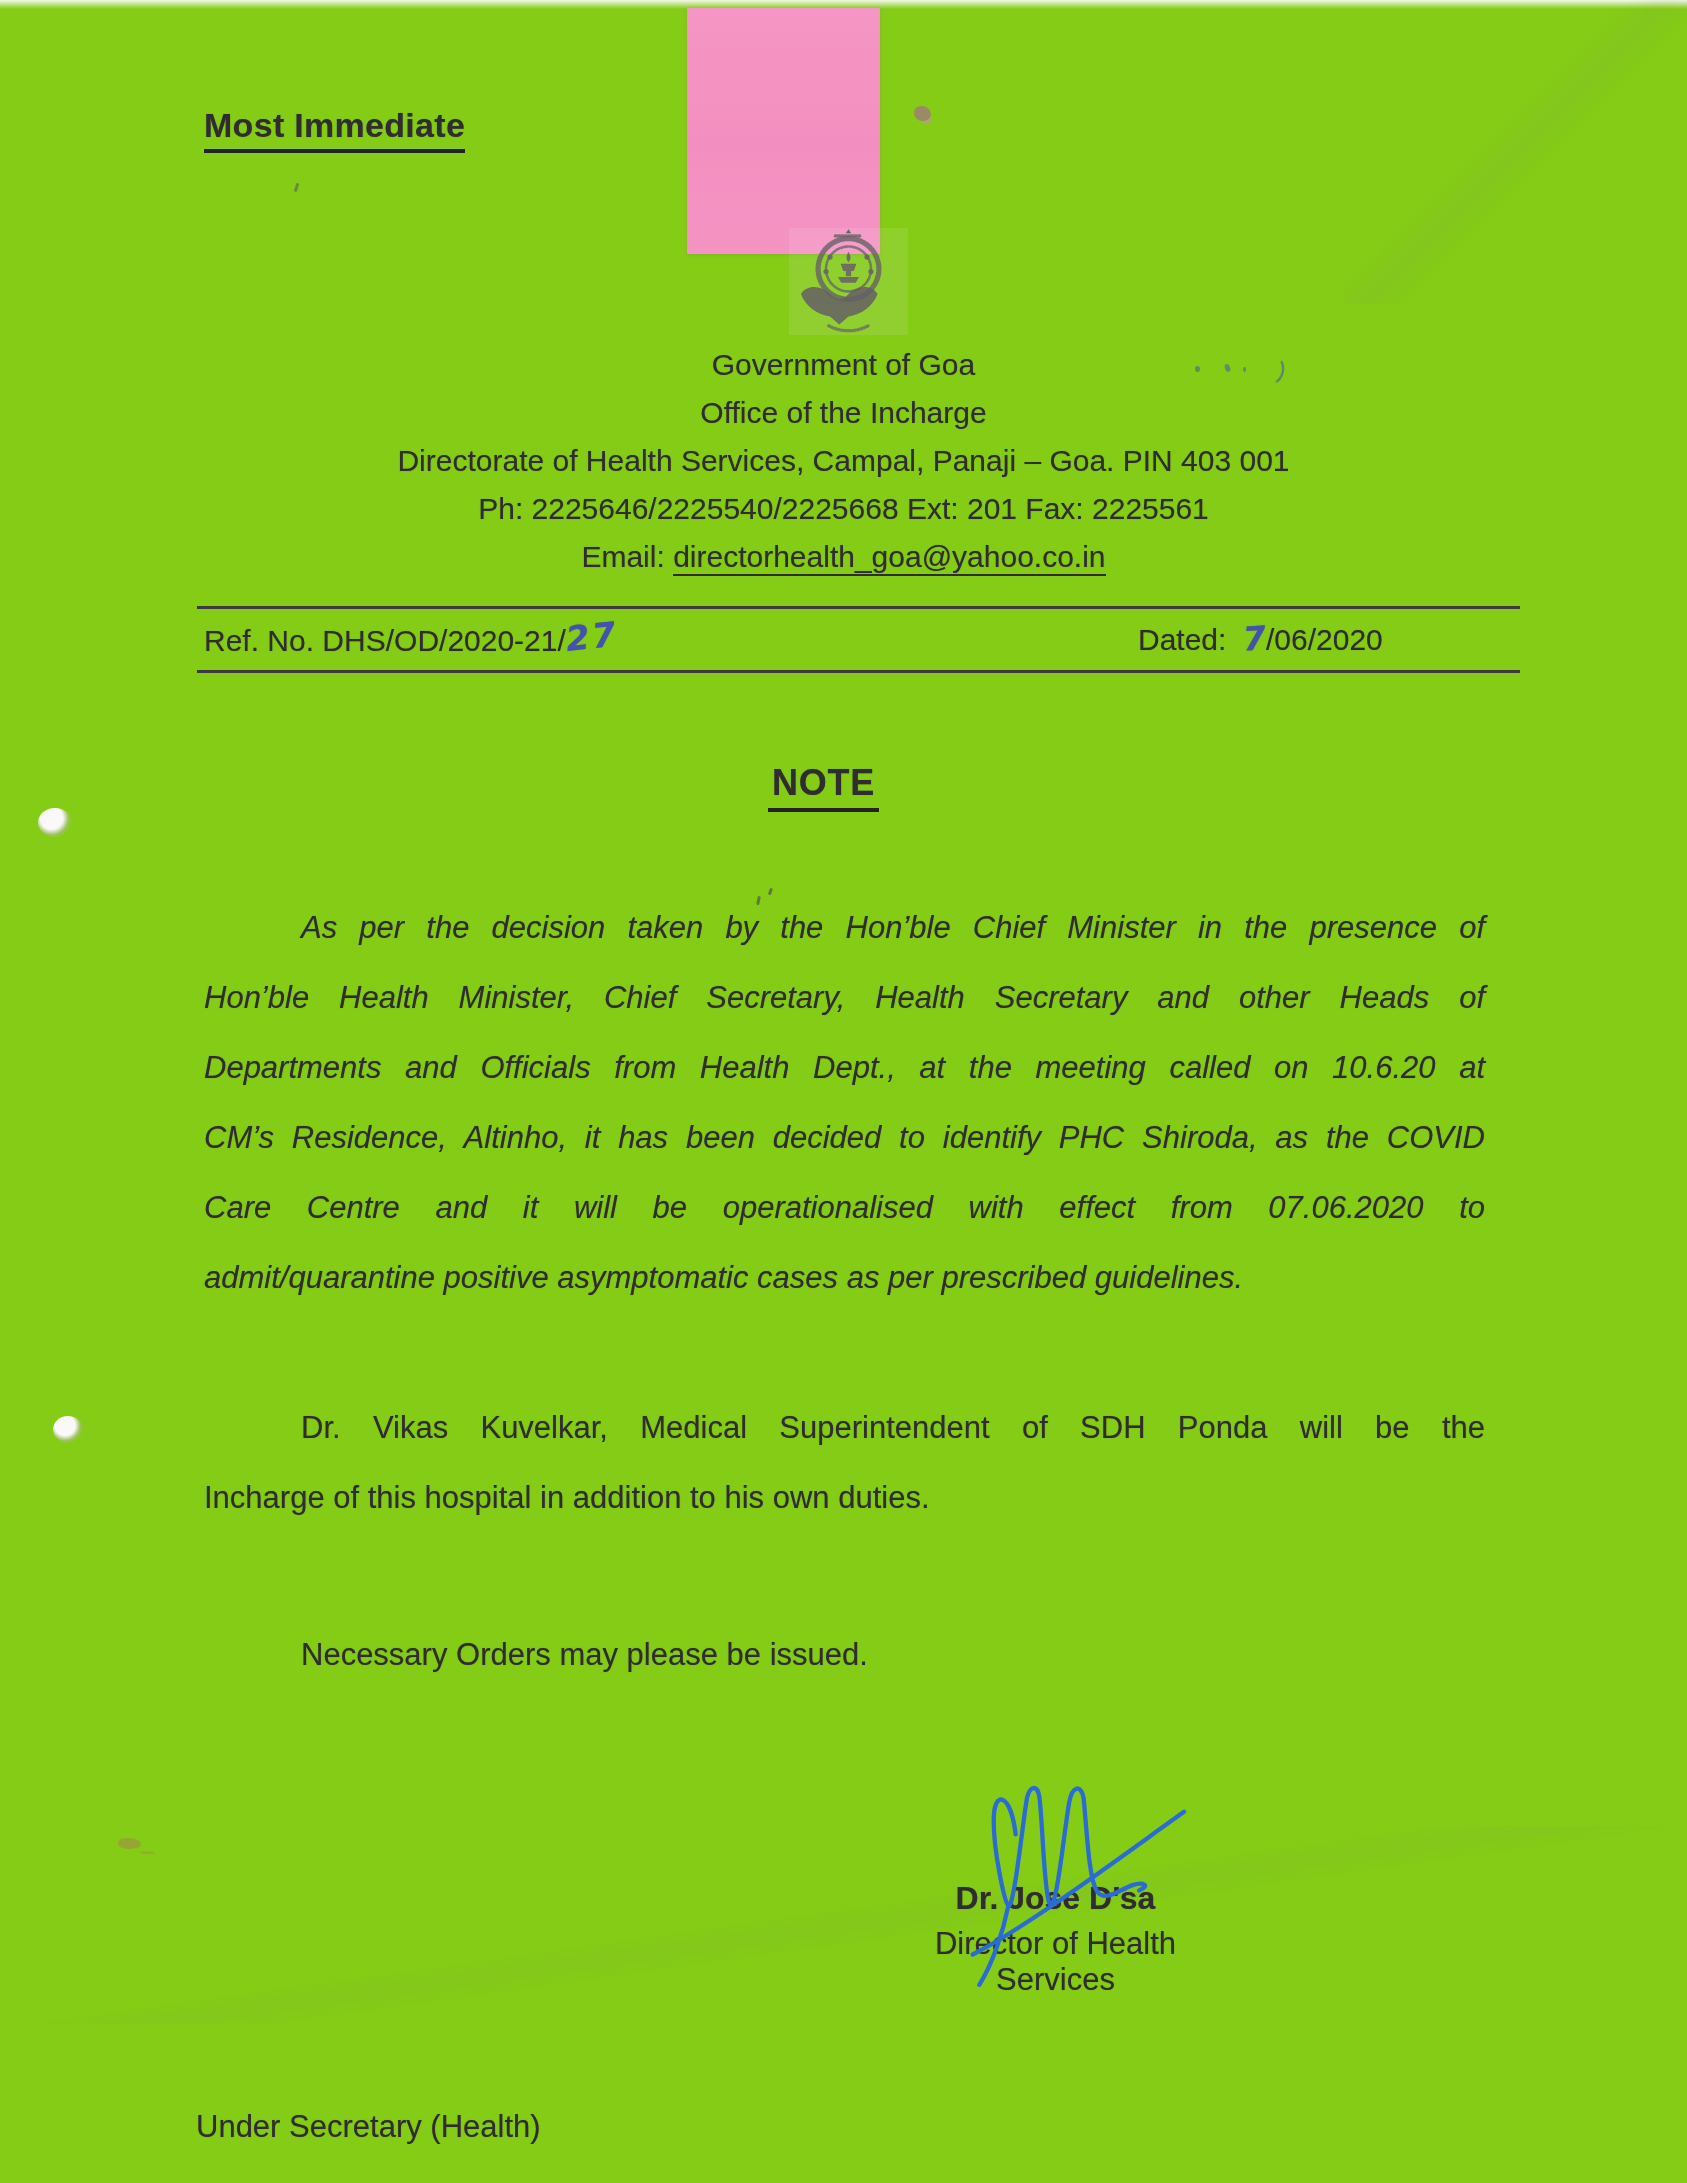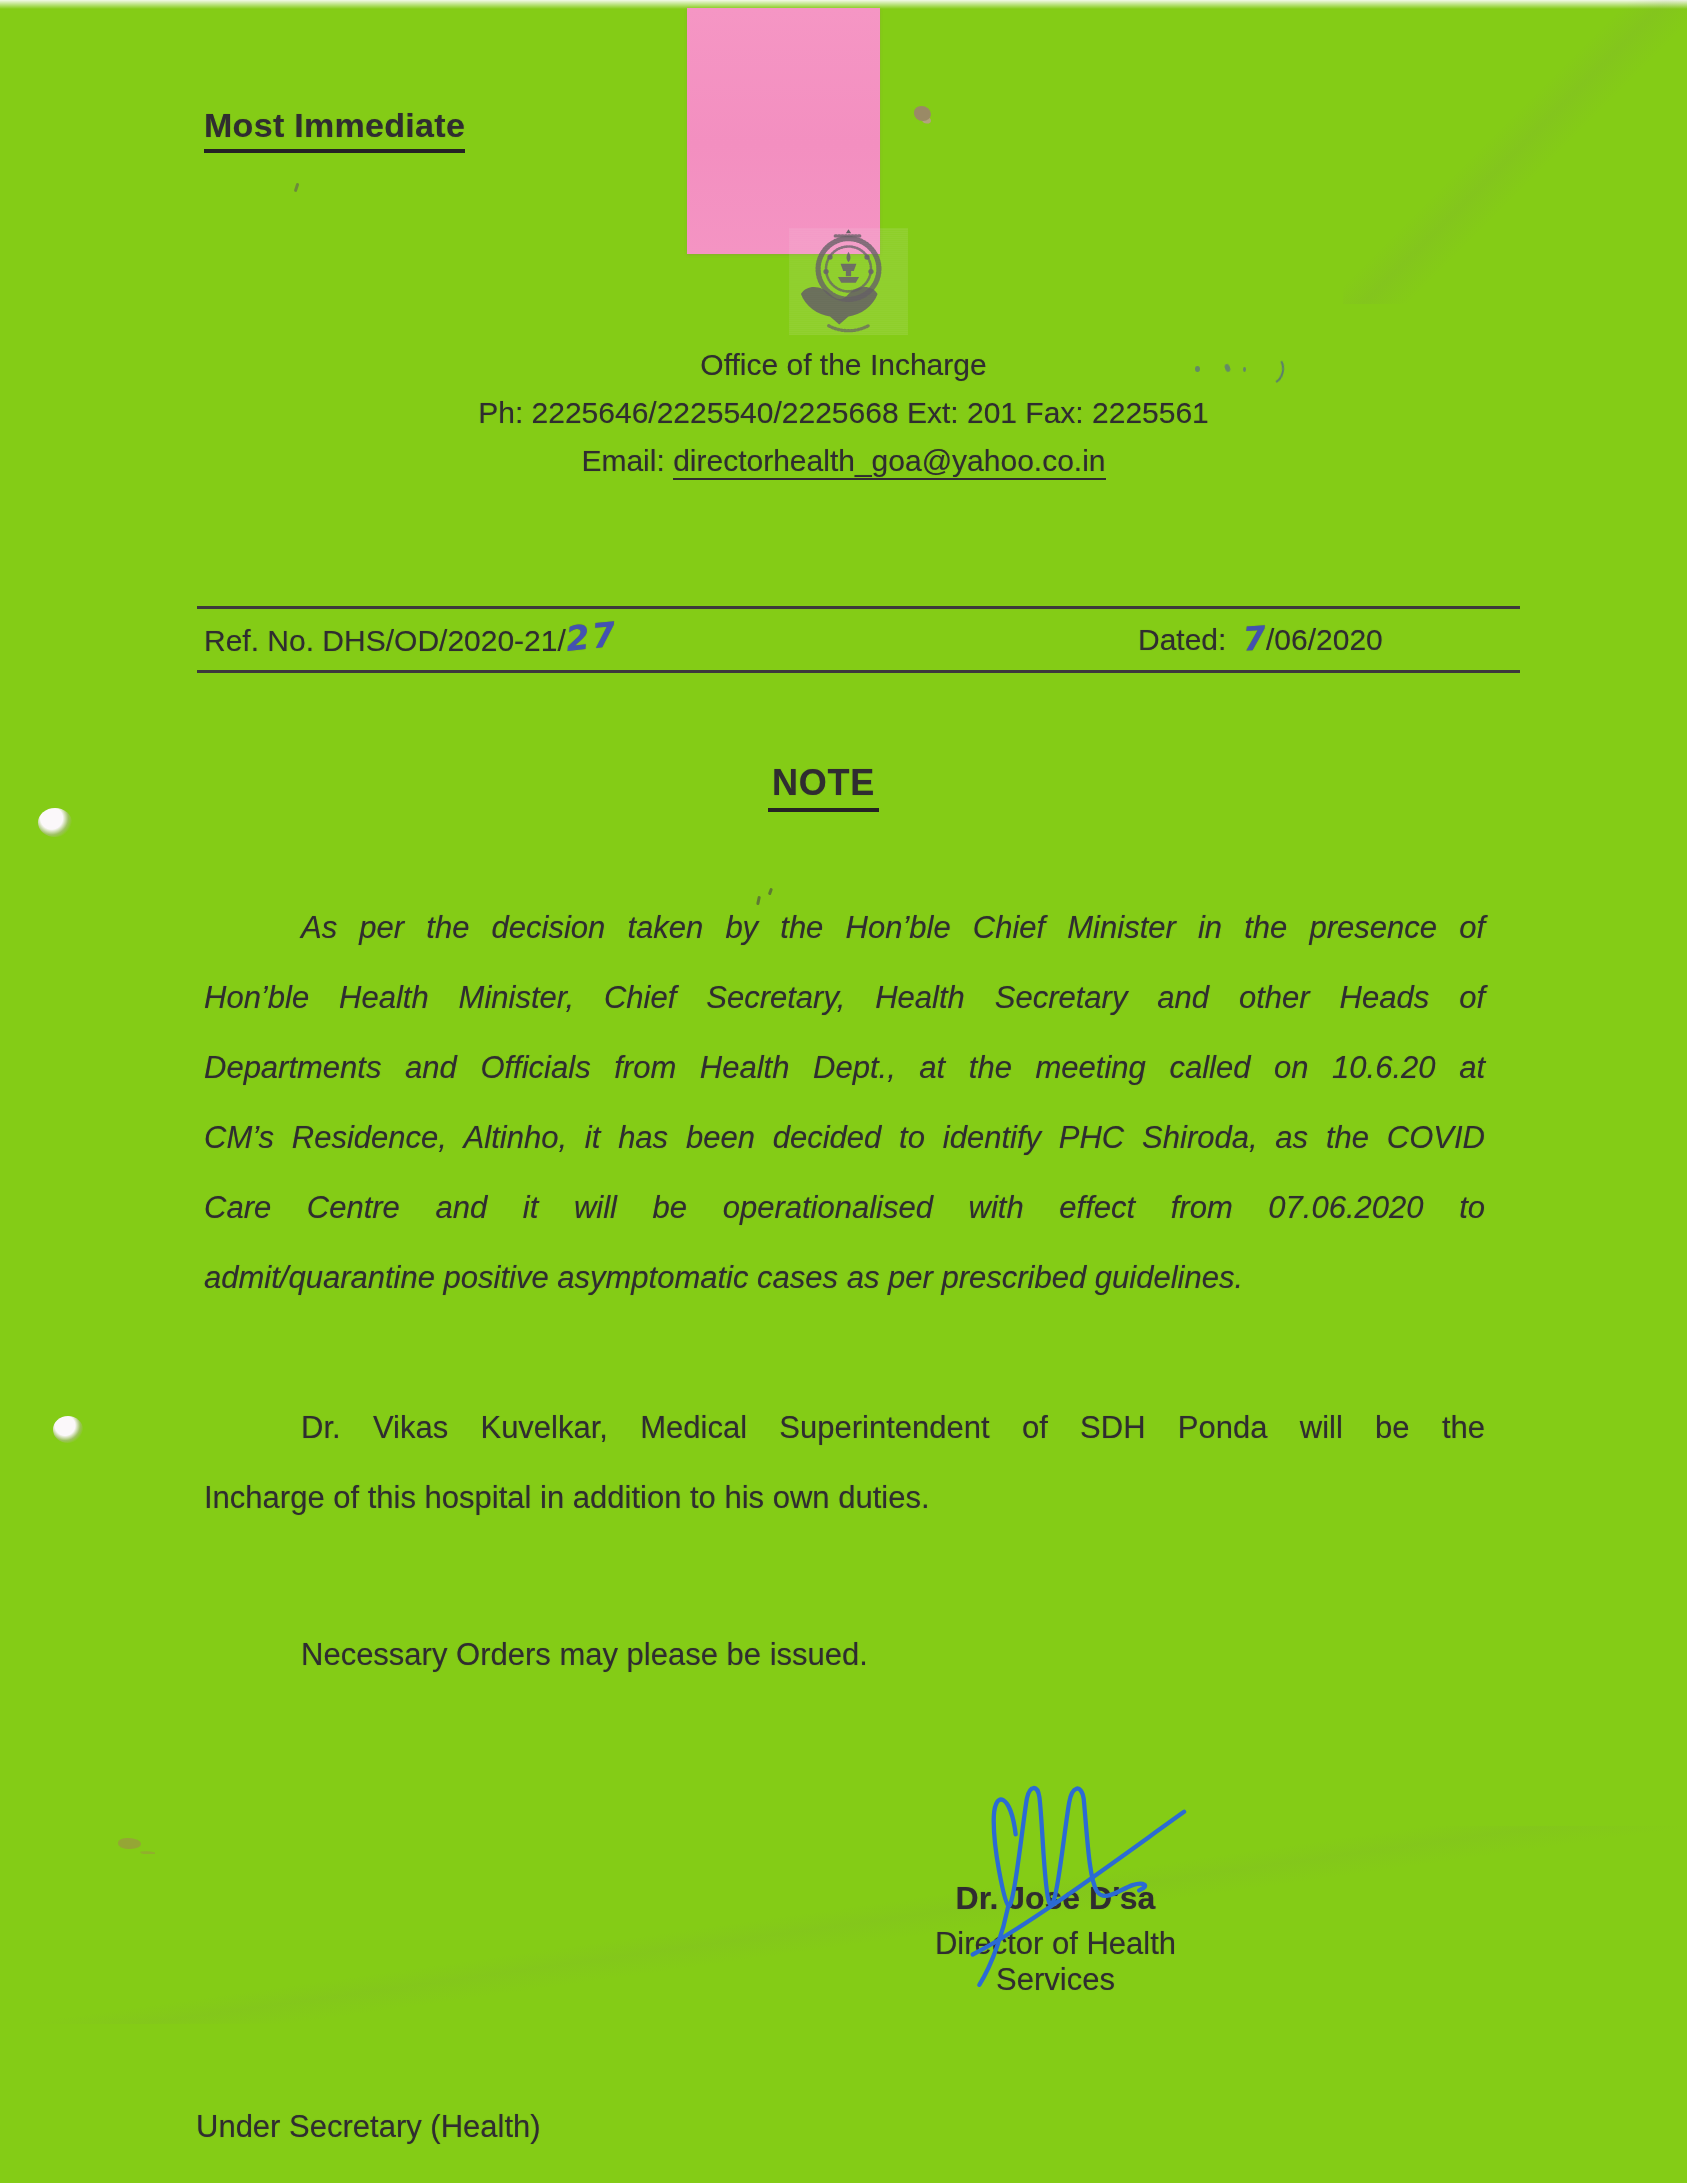--- a/index.html
+++ b/index.html
@@ -130,21 +130,23 @@
         <circle cx="56" cy="66" r="4"></circle>
           <circle cx="124" cy="66" r="4"></circle>
       </g>
       <path d="M18 100 c10 -16 32 -12 44 0 c10 10 20 10 28 0 c12 -12 34 -16 44 0 c-6 18 -26 32 -44 34 l-14 12 l-14 -12 c-18 -2 -38 -16 -44 -34 z" fill="#534e53" stroke="none" opacity=".85"></path>
       <path d="M60 148 c18 10 42 10 60 0" stroke-width="5" stroke-dasharray="2 3" opacity=".7"></path>
     </g>
     <rect x="0" y="0" width="180" height="162" fill="url(#halftone)" opacity=".5"></rect>
   </svg>
 
   <div class="letterhead soft">
+    <div>Government of Goa</div>
     <div>Office of the Incharge</div>
+    <div>Directorate of Health Services, Campal,  Panaji – Goa.  PIN 403 001</div>
     <div>Ph: 2225646/2225540/2225668 Ext: 201 Fax: 2225561</div>
     <div><span>Email: </span><span class="u-mail">directorhealth_goa@yahoo.co.in</span></div>
   </div>
 
   <div class="rule r1"></div>
 
   <div class="refrow soft">
     <span>Ref. No. DHS/OD/2020-21/</span><span class="hand ref-num">27</span>
     <span class="dated-group">
       <span>Dated:</span>&nbsp;&nbsp;<span class="hand date-day">7</span><span>/06/2020</span>

